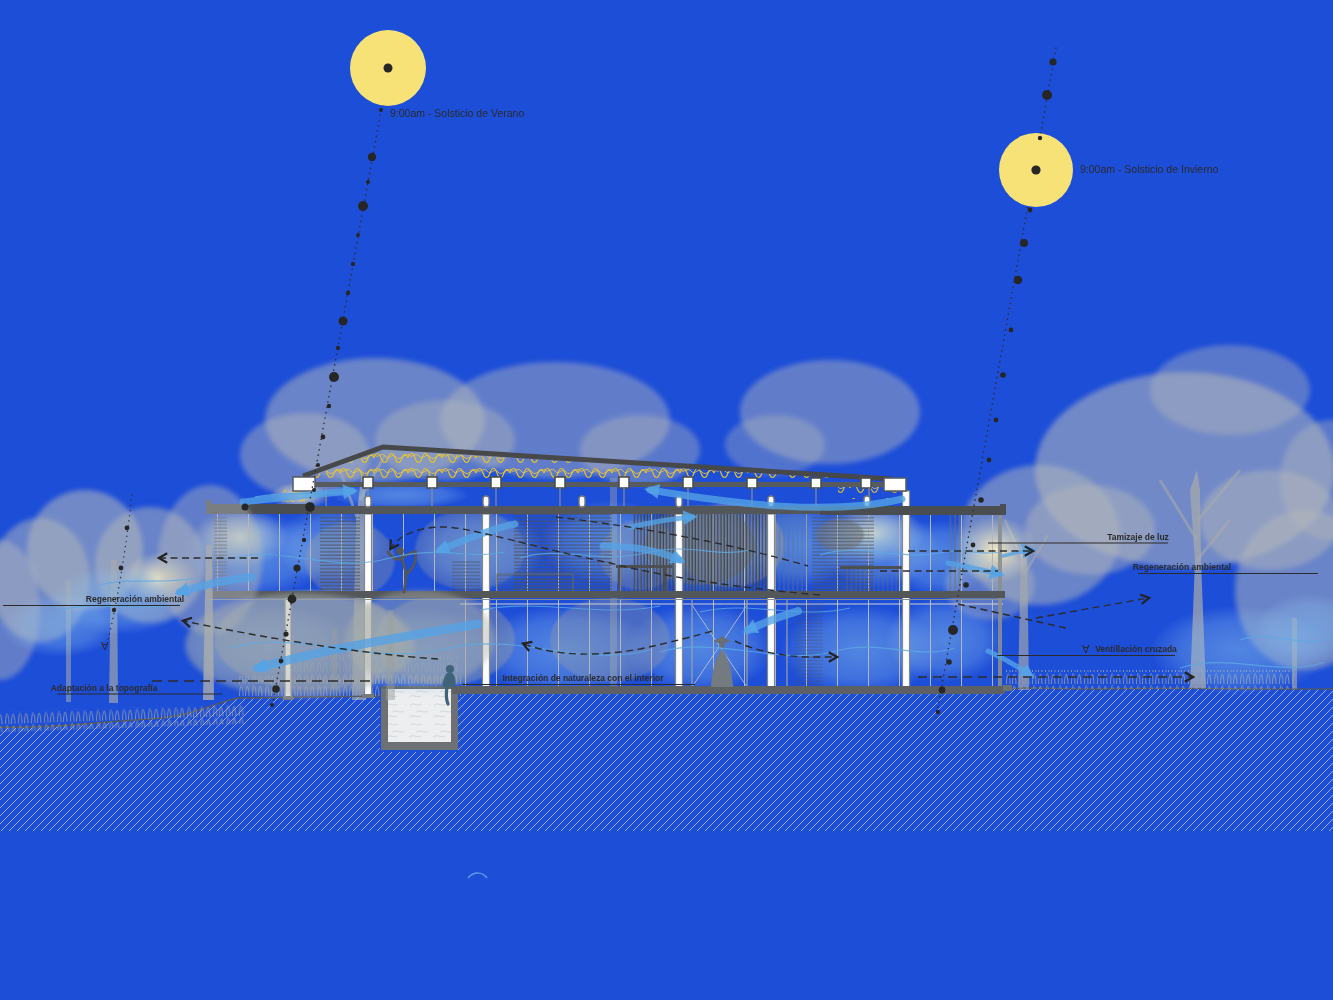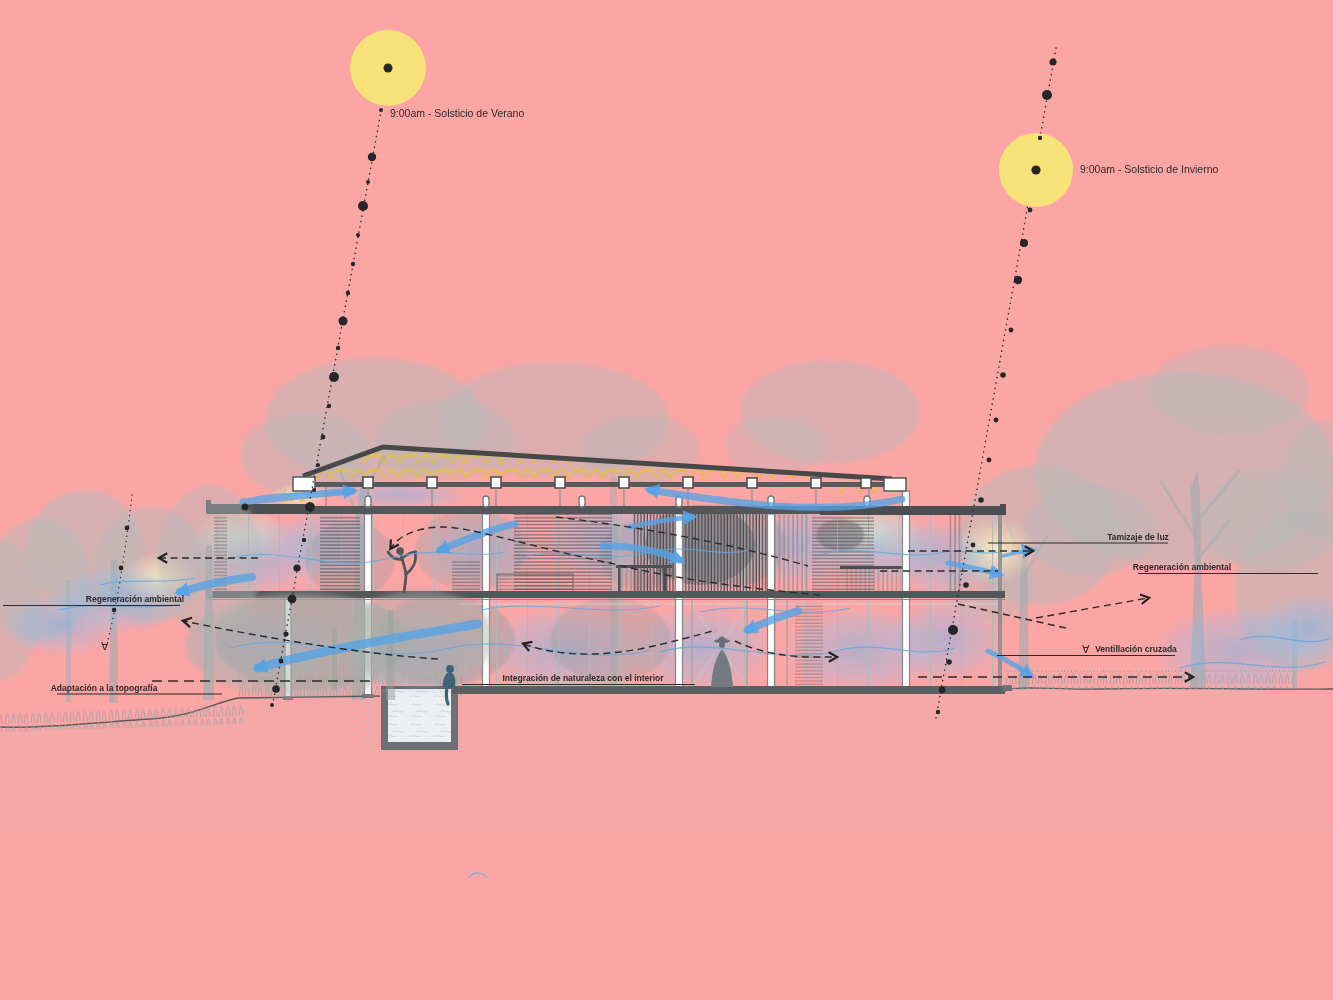--- a/index.html
+++ b/index.html
@@ -1,16 +1,16 @@
 <!DOCTYPE html>
 <html><head>
 <meta charset="utf-8">
 <style>
   html,body{margin:0;padding:0;background:#ffffff;}
-  #stage{position:relative;width:1333px;height:1000px;background:#fca5a5;overflow:hidden;
+  #stage{position:relative;width:1333px;height:1000px;background:#1d4ed8;overflow:hidden;
          font-family:"Liberation Sans",sans-serif;}
   svg{position:absolute;left:0;top:0;}
   text{font-family:"Liberation Sans",sans-serif;fill:#2b2b2b;}
   .lbl{font-size:8.5px;font-weight:600;}
   .sunlbl{font-size:10.5px;font-weight:400;}
 </style>
 </head>
 <body>
 
 <div id="stage">

